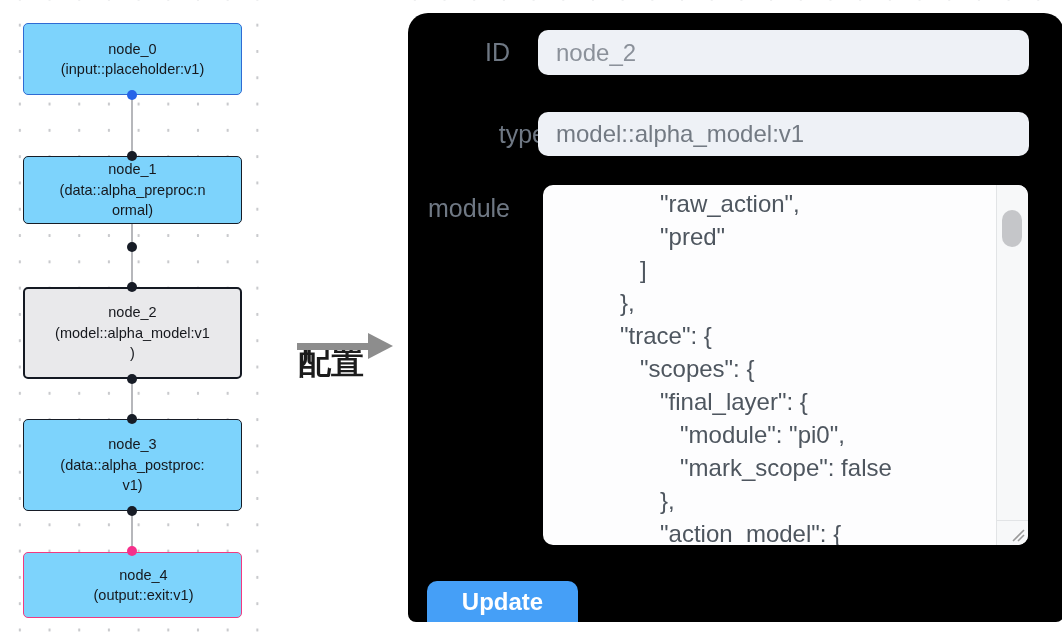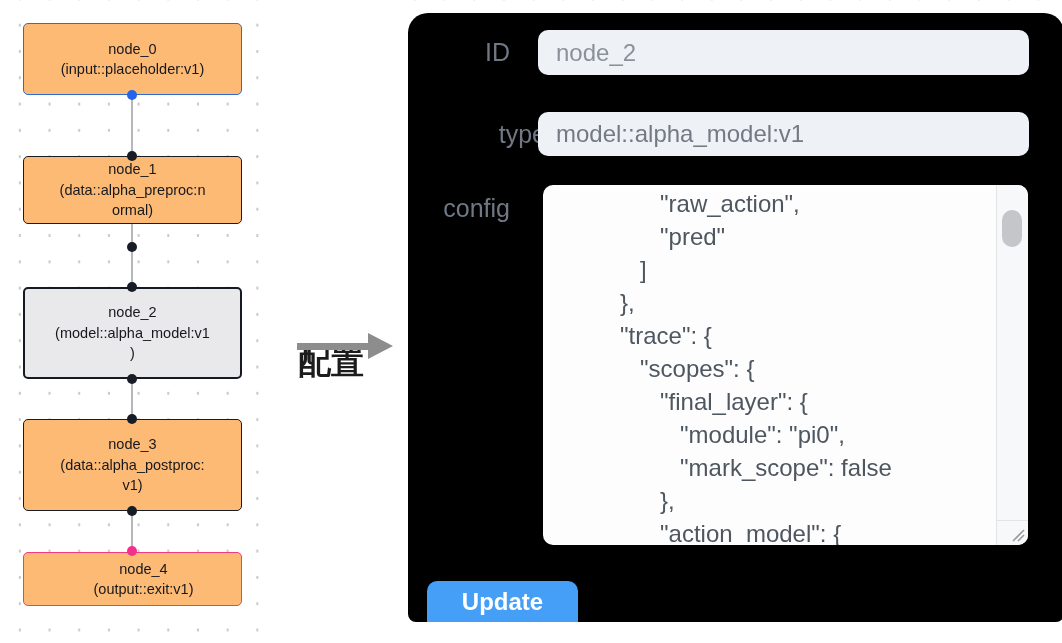--- a/index.html
+++ b/index.html
@@ -18,21 +18,21 @@
   }
   .dots-left  { left: 0; top: 0; width: 280px; height: 643px; background-position: 5px 12px; }
   .dots-right { left: 392px; top: 0; width: 670px; height: 622px; background-position: 8px 12px; }
 
   
   .edge { position: absolute; left: 131px; top: 60px; width: 2px; height: 530px; background: #b6b7bb; z-index: 1; }
 
   
   .node {
     position: absolute; left: 23px; width: 219px;
-    background: #fdba74; border: 1.6px solid #171c26; border-radius: 5px;
+    background: #7dd3fc; border: 1.6px solid #171c26; border-radius: 5px;
     display: flex; flex-direction: column; align-items: center; justify-content: center;
     font-size: 14.5px; line-height: 20.5px; color: #16181d; text-align: center;
     z-index: 2;
   }
   .node-input    { border-color: #2f6bd3; }
   .node-output   { border-color: #f23a80; }
   .node-selected { background: #e9e9eb; border-width: 2px; border-color: #141922; }
 
   .handle { position: absolute; width: 10px; height: 10px; border-radius: 50%; background: #171c26; z-index: 3; }
   .handle-blue { background: #2563e8; }
@@ -114,21 +114,21 @@
   <div>(model::alpha_model:v1</div>
   <div>)</div>
 </div>
 
 <div class="node" style="top:419px; height:92px;">
   <div>node_3</div>
   <div>(data::alpha_postproc:</div>
   <div>v1)</div>
 </div>
 
-<div class="node node-output" style="top:552px; height:54px;padding-left:22px;">
+<div class="node node-output" style="top:552px; height:66px;padding-left:22px;">
   <div>node_4</div>
   <div>(output::exit:v1)</div>
 </div>
 
 <div class="handle handle-blue" style="left:127px; top:90px;"></div>
 <div class="handle" style="left:127px; top:151px;"></div>
 <div class="handle" style="left:127px; top:242px;"></div>
 <div class="handle" style="left:127px; top:282px;"></div>
 <div class="handle" style="left:127px; top:374px;"></div>
 <div class="handle" style="left:127px; top:414px;"></div>
@@ -139,21 +139,21 @@
 <div class="arrow-shaft"></div>
 <div class="arrow-head"></div>
 
 <div class="panel">
   <div class="field-label label-id">ID</div>
   <input class="field-input input-id" value="node_2" style="">
 
   <div class="field-label label-type">type</div>
   <input class="field-input input-type" value="model::alpha_model:v1" style="">
 
-  <div class="field-label label-config">config</div>
+  <div class="field-label label-config">module</div>
   <div class="config-box">
     <pre class="config-pre">               "raw_action",
                "pred"
             ]
          },
          "trace": {
             "scopes": {
                "final_layer": {
                   "module": "pi0",
                   "mark_scope": false

